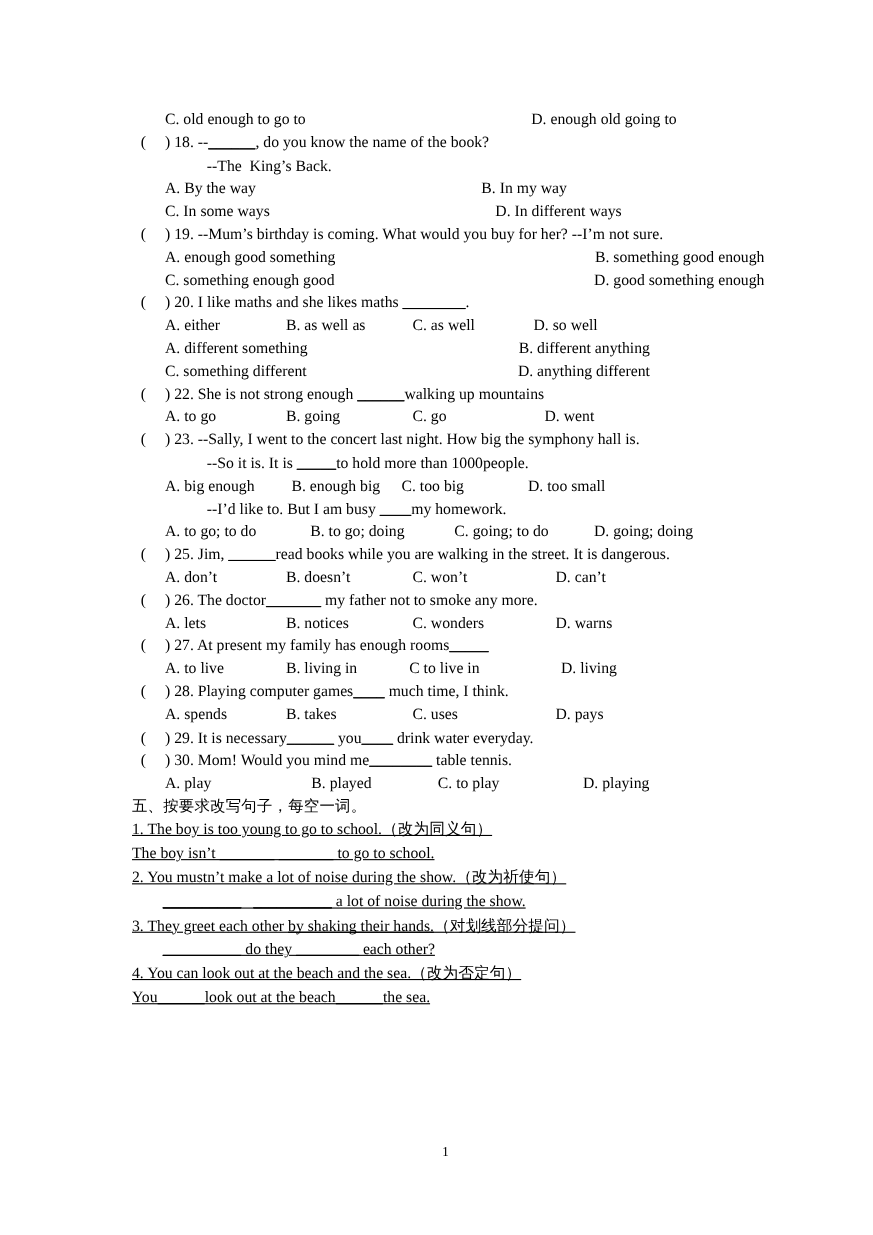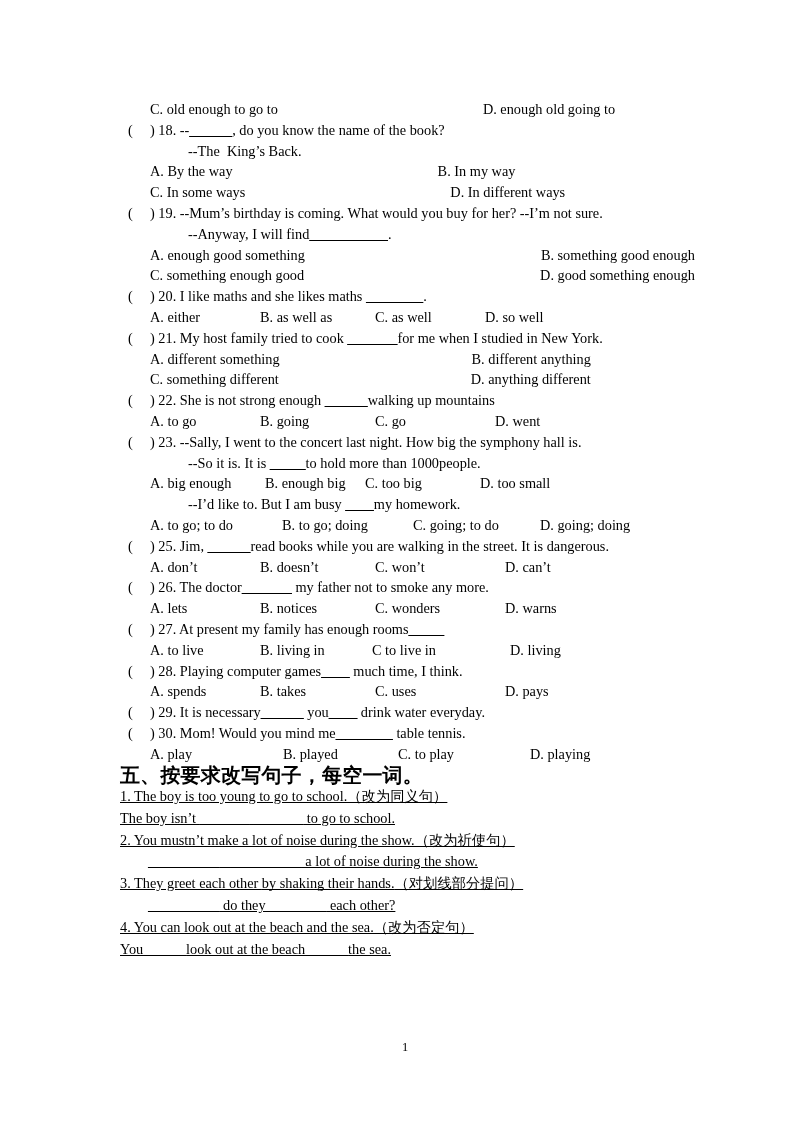--- a/index.html
+++ b/index.html
@@ -47,22 +47,22 @@
   .blank {
     text-decoration: underline;
     text-decoration-skip-ink: none;
   }
   .u-line {
     text-decoration: underline;
     text-decoration-skip-ink: none;
   }
 
   .section-head {
-    font-weight: bold;
-    font-size: 20px;
+    font-weight: normal;
+    font-size: 14px;
     line-height: 21.5px;
     white-space: pre;
     letter-spacing: 0.2px;
   }
 
   .rewrite .line { height: 21.8px; }
 
   .page-number {
     position: absolute;
     left: 0;
@@ -80,28 +80,26 @@
   <div class="content">
 
     <div class="line ind-opt"><span>C. old enough to go to</span><span class="c2" style="width:205px"></span><span>D. enough old going to</span></div>
 
     <div class="line"><span class="paren">(</span><span>) 18. --</span><span class="blank">______</span><span>, do you know the name of the book?</span></div>
     <div class="line ind-sub">--The  King’s Back.</div>
     <div class="line ind-opt"><span>A. By the way</span><span class="c2" style="width:205px"></span><span>B. In my way</span></div>
     <div class="line ind-opt"><span>C. In some ways</span><span class="c2" style="width:205px"></span><span>D. In different ways</span></div>
 
     <div class="line"><span class="paren">(</span><span>) 19. --Mum’s birthday is coming. What would you buy for her? --I’m not sure.</span></div>
-    <div class="line ind-sub"><span>--Anyway, I will find</span><span class="blank">___________</span><span>.</span></div>
     <div class="line ind-opt"><span>A. enough good something</span><span class="c2" style="width:236px"></span><span>B. something good enough</span></div>
     <div class="line ind-opt"><span>C. something enough good</span><span class="c2" style="width:236px"></span><span>D. good something enough</span></div>
 
     <div class="line"><span class="paren">(</span><span>) 20. I like maths and she likes maths </span><span class="blank">________</span><span>.</span></div>
     <div class="line ind-opt"><span class="c2" style="width:110px">A. either</span><span class="c2" style="width:115px">B. as well as</span><span class="c2" style="width:110px">C. as well</span><span>D. so well</span></div>
 
-    <div class="line"><span class="paren">(</span><span>) 21. My host family tried to cook </span><span class="blank">_______</span><span>for me when I studied in New York.</span></div>
     <div class="line ind-opt"><span>A. different something</span><span class="c2" style="width:192px"></span><span>B. different anything</span></div>
     <div class="line ind-opt"><span>C. something different</span><span class="c2" style="width:192px"></span><span>D. anything different</span></div>
 
     <div class="line"><span class="paren">(</span><span>) 22. She is not strong enough </span><span class="blank">______</span><span>walking up mountains</span></div>
     <div class="line ind-opt"><span class="c2" style="width:110px">A. to go</span><span class="c2" style="width:115px">B. going</span><span class="c2" style="width:120px">C. go</span><span>D. went</span></div>
 
     <div class="line"><span class="paren">(</span><span>) 23. --Sally, I went to the concert last night. How big the symphony hall is.</span></div>
     <div class="line ind-sub"><span>--So it is. It is </span><span class="blank">_____</span><span>to hold more than 1000people.</span></div>
     <div class="line ind-opt"><span class="c2" style="width:115px">A. big enough</span><span class="c2" style="width:100px">B. enough big</span><span class="c2" style="width:115px">C. too big</span><span>D. too small</span></div>
 

